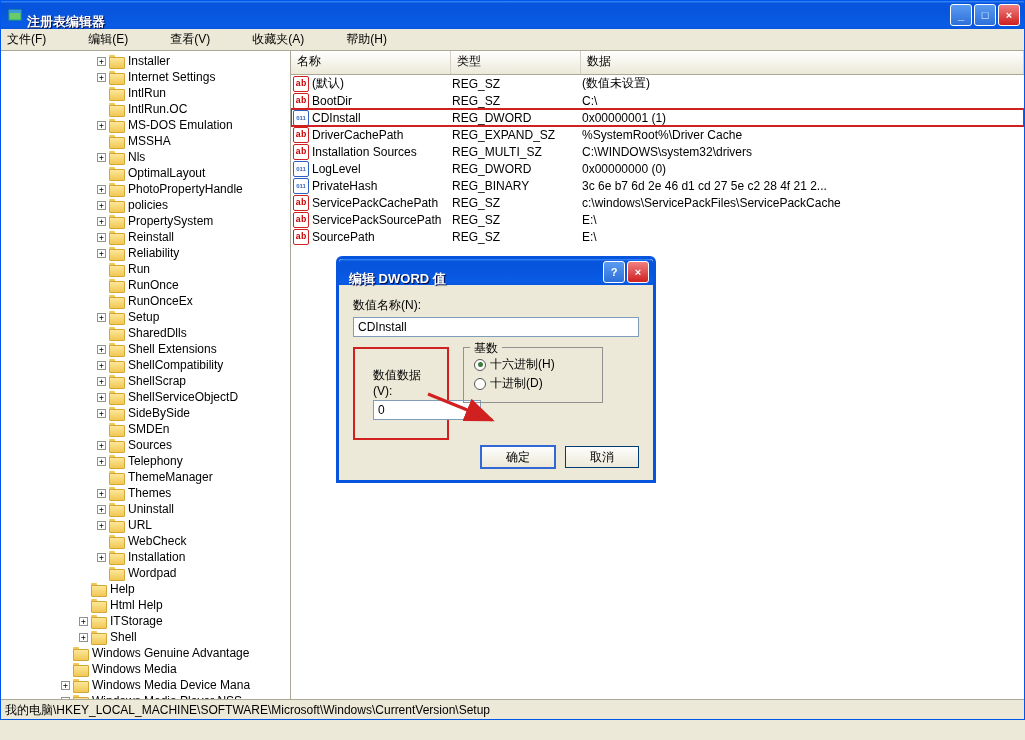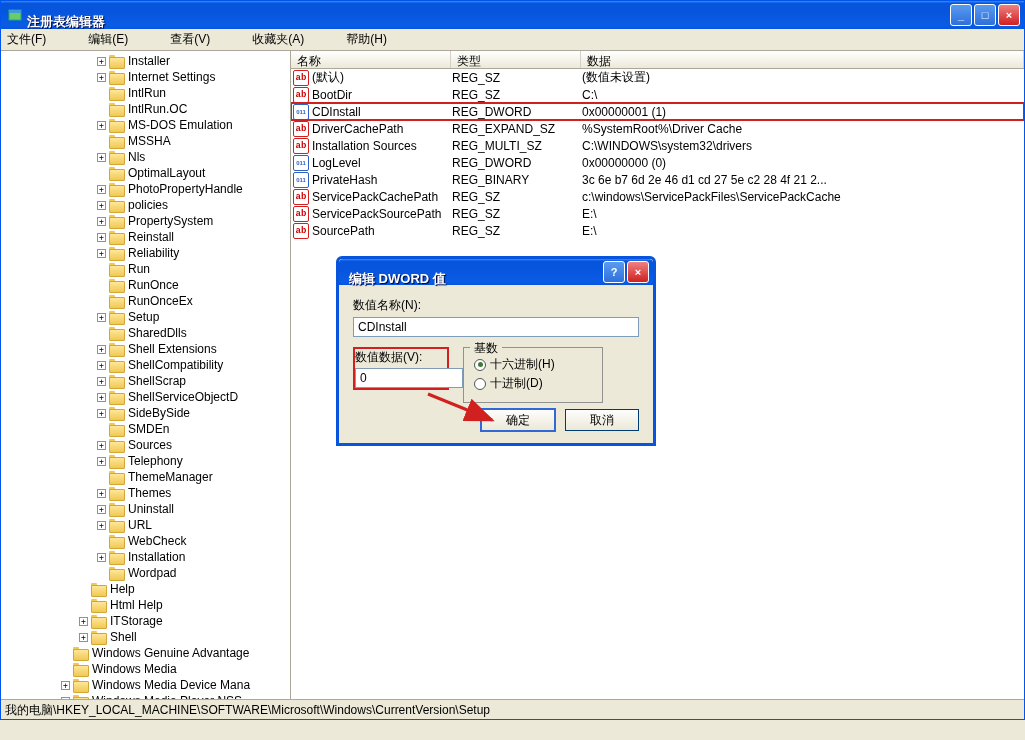--- a/index.html
+++ b/index.html
@@ -112,21 +112,21 @@
 
 .list {
   flex:1;
   position:relative;
   overflow:auto;
 }
 .list-header {
   display:flex;
   background:#ece9d8;
   border-bottom:1px solid #aca899;
-  height:18px;
+  height:24px;
   position:sticky; top:0;
 }
 .list-header .col {
   padding:2px 6px;
   border-right:1px solid #d4d0c8;
   background:linear-gradient(to bottom,#fff,#ece9d8);
   font-size:12px;
 }
 .col-name{width:160px;} .col-type{width:130px;} .col-data{flex:1;}
 .list-body { padding:0; }
@@ -174,21 +174,21 @@
   height:20px;
   border:1px solid #7f9db9;
   padding:2px 4px;
   font-size:12px;
   background:#fff;
   font-family:inherit;
 }
 .dlg-input[readonly]{background:#fff;}
 .dlg-row{margin-bottom:10px;}
 .dlg-flex{display:flex; gap:14px; align-items:flex-start;}
-.dlg-data-wrap{border:2px solid #d02020; padding:0; width:96px;}
+.dlg-data-wrap{border:2px solid #d02020; padding:18px; width:96px;}
 .dlg-data-wrap .dlg-label{margin-bottom:2px;}
 .fieldset{
   border:1px solid #919191;
   padding:6px 10px 8px 10px;
   font-size:12px;
   position:relative;
   width:140px;
 }
 .fieldset .legend{
   position:absolute; top:-8px; left:6px;

